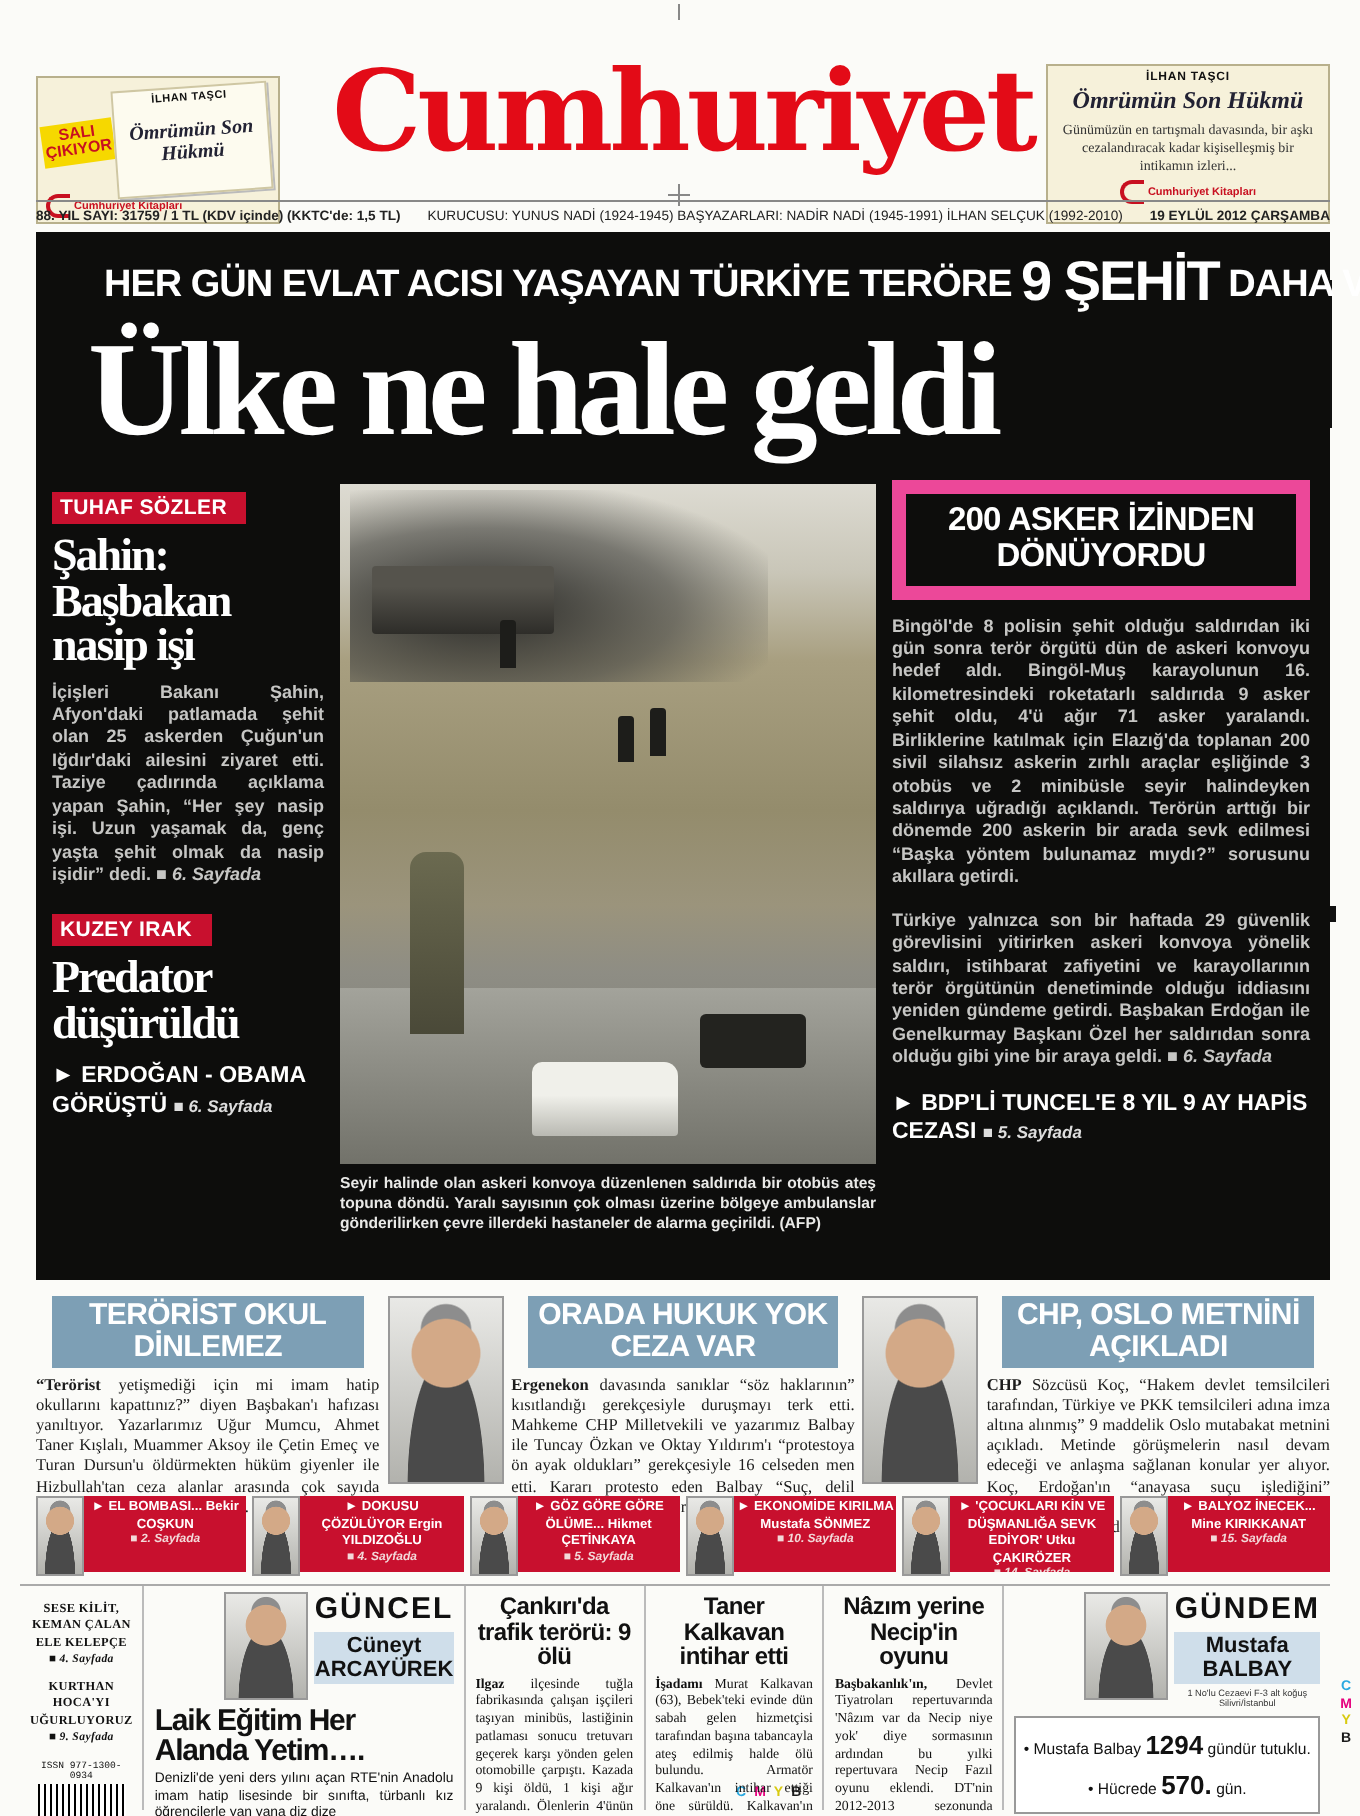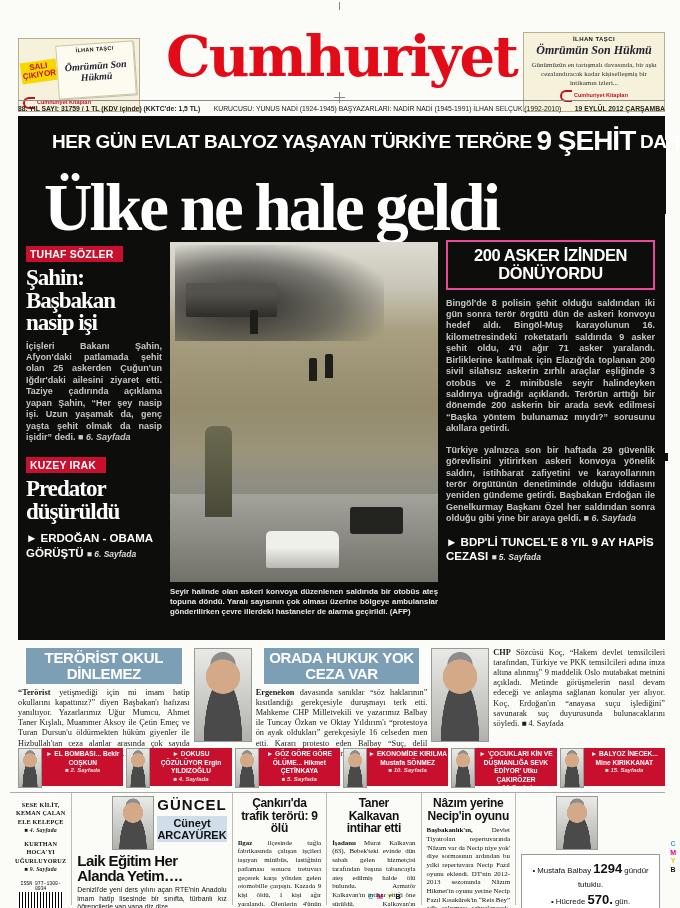--- a/index.html
+++ b/index.html
@@ -31,35 +31,35 @@
            margin:3px 6px 0;}
   .rp-pub{font-size:5.5px;font-weight:bold;color:#c81020;margin-top:3px;}
   
   .infoline{position:absolute;top:100px;left:18px;right:15px;height:14px;border-top:1px solid #888;
             display:flex;justify-content:space-between;align-items:center;font-size:6.8px;color:#222;}
   .infoline .b{font-weight:bold;}
   
   .lead{position:absolute;top:116px;left:18px;right:15px;height:524px;background:#0d0d0c;color:#fff;}
   .kicker{padding:9px 0 0 34px;font-weight:bold;font-size:19px;letter-spacing:-.5px;white-space:nowrap;}
   .kicker .num{font-size:28px;vertical-align:-2px;letter-spacing:-1px;}
-  .headline{margin:16px 0 0 26px;font-family:"Liberation Serif",serif;font-weight:bold;font-size:67px;
+  .headline{margin:4px 0 0 26px;font-family:"Liberation Serif",serif;font-weight:bold;font-size:67px;
             line-height:1.02;letter-spacing:-3px;}
   .cols{position:absolute;top:120px;left:0;right:0;bottom:0;}
   .col-left{position:absolute;left:8px;top:6px;width:136px;}
   .col-center{position:absolute;left:152px;top:6px;width:268px;}
   .col-right{position:absolute;left:428px;top:4px;right:10px;}
   .red-label{display:inline-block;background:#c8102e;color:#fff;font-weight:bold;font-size:10.5px;
              padding:2px 10px 2px 4px;margin:4px 0 5px;letter-spacing:.2px;}
   .wh{font-family:"Liberation Serif",serif;font-weight:bold;color:#fff;font-size:23px;
       line-height:.98;margin:0 0 6px;letter-spacing:-1px;}
   .bbody{color:#c6c6c4;font-size:9px;font-weight:bold;line-height:1.27;text-align:justify;margin:0 0 10px;}
   .ref{font-style:italic;font-weight:bold;}
   .bfoot{color:#fff;font-weight:bold;font-size:11.5px;line-height:1.25;margin-top:8px;}
   .bfoot .ref{font-size:8.5px;color:#ddd;}
-  .boxhead{border:2px solid #ec4899;text-align:center;font-weight:bold;font-size:16.5px;
+  .boxhead{border:7px solid #ec4899;text-align:center;font-weight:bold;font-size:16.5px;
            line-height:1.08;letter-spacing:-.4px;padding:5px 3px;margin:0 0 8px;}
   
   .photo{position:relative;width:268px;height:340px;overflow:hidden;
     background:linear-gradient(180deg,#dddbd2 0%,#c9c6b8 13%,#a89f80 26%,#948c6c 48%,#9b947c 62%,#8e8d84 72%,#83837b 84%,#6f6f67 100%);}
   .smoke{position:absolute;left:2%;top:1%;width:78%;height:28%;
     background:radial-gradient(ellipse at 32% 62%, rgba(38,38,36,.95), rgba(74,74,70,.65) 48%, rgba(130,130,124,0) 78%);}
   .bus{position:absolute;left:6%;top:12%;width:34%;height:10%;border-radius:2px;
     background:linear-gradient(#55534c 0 30%,#2e2d29);}
   .road{position:absolute;left:0;bottom:0;width:100%;height:26%;
     background:linear-gradient(180deg,#a3a39b,#72726a);}
@@ -175,21 +175,21 @@
   </header>
 
   <div class="infoline">
     <span class="b">88. YIL SAYI: 31759 / 1 TL (KDV içinde) (KKTC'de: 1,5 TL)</span>
     <span>KURUCUSU: YUNUS NADİ (1924-1945) BAŞYAZARLARI: NADİR NADİ (1945-1991) İLHAN SELÇUK (1992-2010)</span>
     <span class="b">19 EYLÜL 2012 ÇARŞAMBA</span>
   </div>
 
   <section class="lead">
     <div class="kicker">
-      <span>HER GÜN EVLAT BALYOZ YAŞAYAN TÜRKİYE TERÖRE</span>
+      <span>HER GÜN EVLAT ACISI YAŞAYAN TÜRKİYE TERÖRE</span>
       <span class="num">9 ŞEHİT</span>
       <span>DAHA VERDİ</span>
     </div>
     <h1 class="headline">Ülke ne hale geldi</h1>
 
     <div class="cols">
 
       <div class="col-left">
         <div class="red-label">TUHAF SÖZLER</div>
         <h2 class="wh">Şahin: Başbakan nasip işi</h2>
@@ -229,20 +229,21 @@
       <div class="bluebox">TERÖRİST OKUL DİNLEMEZ</div>
       <p><b>“Terörist</b> <span>yetişmediği için mi imam hatip okullarını kapattınız?” diyen Başbakan'ı hafızası yanıltıyor. Yazarlarımız Uğur Mumcu, Ahmet Taner Kışlalı, Muammer Aksoy ile Çetin Emeç ve Turan Dursun'u öldürmekten hüküm giyenler ile Hizbullah'tan ceza alanlar arasında çok sayıda imam hatip mezunu yer alıyor. IŞIK KANSU'nun haberi ■ 6. Sayfada</span></p>
     </div>
     <div class="portrait"></div>
     <div class="story">
       <div class="bluebox">ORADA HUKUK YOK CEZA VAR</div>
       <p><b>Ergenekon</b> <span>davasında sanıklar “söz haklarının” kısıtlandığı gerekçesiyle duruşmayı terk etti. Mahkeme CHP Milletvekili ve yazarımız Balbay ile Tuncay Özkan ve Oktay Yıldırım'ı “protestoya ön ayak oldukları” gerekçesiyle 16 celseden men etti. Kararı protesto eden Balbay “Suç, delil anlamını yitirdi. Kessinler cezayı, kırsınlar kalemi” dedi. ■ 14. Sayfada</span></p>
     </div>
     <div class="portrait"></div>
     <div class="story">
+      <div class="bluebox">CHP, OSLO METNİNİ AÇIKLADI</div>
       <p><b>CHP</b> <span>Sözcüsü Koç, “Hakem devlet temsilcileri tarafından, Türkiye ve PKK temsilcileri adına imza altına alınmış” 9 maddelik Oslo mutabakat metnini açıkladı. Metinde görüşmelerin nasıl devam edeceği ve anlaşma sağlanan konular yer alıyor. Koç, Erdoğan'ın “anayasa suçu işlediğini” savunarak suç duyurusunda bulunacaklarını söyledi. ■ 4. Sayfada</span></p>
     </div>
   </section>
 
   <section class="strip">
     <div class="strip-item">
       <div class="mug"></div>
       <div class="redbox"><span>► EL BOMBASI...</span> <span>Bekir COŞKUN</span><span class="rref">■ 2. Sayfada</span></div>
     </div>
     <div class="strip-item">
@@ -301,20 +302,25 @@
     </div>
 
     <div class="bcol newscol">
       <div class="nhead">Nâzım yerine Necip'in oyunu</div>
       <p class="nbody"><b>Başbakanlık'ın,</b> <span>Devlet Tiyatroları repertuvarında 'Nâzım var da Necip niye yok' diye sormasının ardından bu yılki repertuvara Necip Fazıl oyunu eklendi. DT'nin 2012-2013 sezonunda Nâzım Hikmet'in oyunu yerine Necip Fazıl Kısakürek'in “Reis Bey” adlı çalışması sahnelenecek. SELDA GÜNEYSU'nun haberi ■ 17. Sayfada</span></p>
     </div>
 
     <div class="bcol gundem">
       <div class="ghead">
         <div class="gph"></div>
+        <div class="gright">
+          <div class="gtitle">GÜNDEM</div>
+          <div class="gauthor">Mustafa BALBAY</div>
+          <div class="gaddr">1 No'lu Cezaevi F-3 alt koğuş Silivri/İstanbul</div>
+        </div>
       </div>
       <div class="bulletbox">
         <div class="bullet"><span>• Mustafa Balbay</span> <span class="num">1294</span> <span>gündür tutuklu.</span></div>
         <div class="bullet"><span>• Hücrede</span> <span class="num">570.</span> <span>gün.</span></div>
 
       </div>
     </div>
 
   </section>
 </div>

